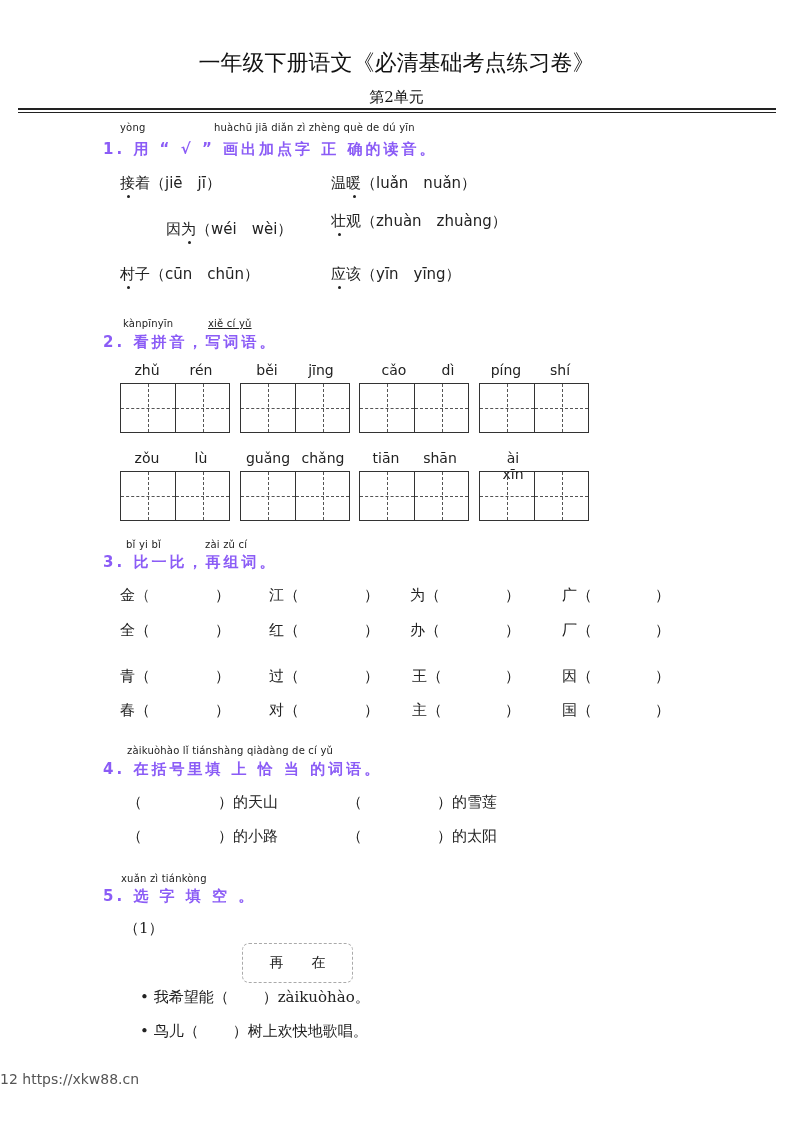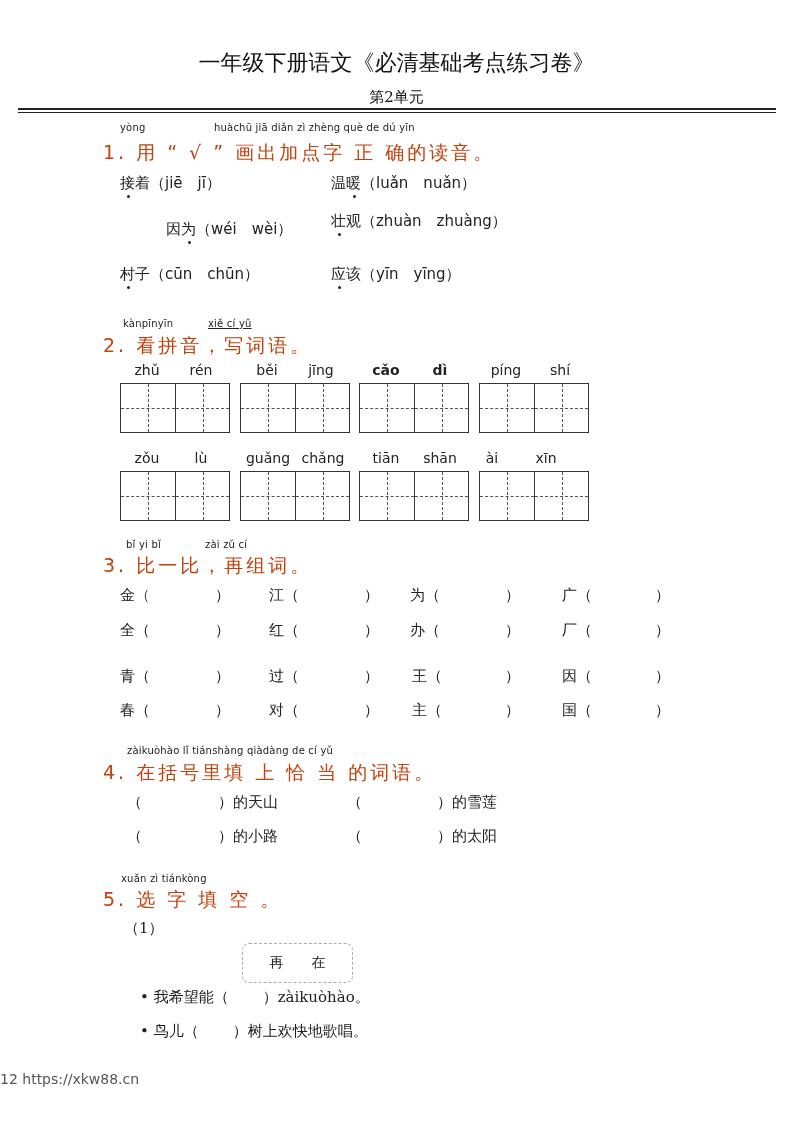--- a/index.html
+++ b/index.html
@@ -13,21 +13,21 @@
     font-family: "DejaVu Serif", serif; font-size: 22px; color: #111;
   }
   .subtitle {
     left: 0; width: 793px; top: 88px; text-align: center;
     font-family: "DejaVu Serif", serif; font-size: 15px; color: #111;
   }
   .rule1 { left: 18px; width: 758px; top: 108px; height: 0; border-top: 2px solid #222; }
   .rule2 { left: 18px; width: 758px; top: 112px; height: 0; border-top: 1px solid #222; }
 
   .py { font-size: 10px; color: #222; letter-spacing: 0.2px; }
-  .qh { font-size: 19px; font-weight: normal; color: #c2410c; letter-spacing: 3px; }
+  .qh { font-size: 15px; font-weight: bold; color: #8b5cf6; letter-spacing: 3px; }
   .body-txt { font-size: 15px; color: #222; }
   .serif-txt { font-family: "DejaVu Serif", serif; font-size: 15px; color: #222; }
 
   .dot-char { position: relative; display: inline-block; }
   .dot-char::after {
     content: ""; position: absolute; left: 50%; bottom: -5px; width: 3px; height: 3px;
     margin-left: -1px; background: #222; border-radius: 50%;
   }
 
   .gridbox { position: absolute; height: 50px; border: 1.5px solid #333; display: flex; box-sizing: border-box; }
@@ -96,21 +96,21 @@
 </div>
 
 <div class="gp" style="left:120px; top:362px;">
     <span>zhǔ</span>
     <span>rén</span>
   </div>
 <div class="gp" style="left:240px; top:362px;">
     <span>běi</span>
     <span>jīng</span>
   </div>
-<div class="gp" style="left:359px; top:362px;font-weight:bold;">
+<div class="gp" style="left:367px; top:362px;">
     <span>cǎo</span>
     <span>dì</span>
   </div>
 <div class="gp" style="left:479px; top:362px;">
     <span>píng</span>
     <span>shí</span>
   </div>
 
 <div class="gridbox" style="left:120px; top:383px;">
     <div class="cell"></div>
@@ -134,21 +134,21 @@
     <span>lù</span>
   </div>
 <div class="gp" style="left:240px; top:450px; width:110px;">
     <span style="width:56px">guǎng</span>
     <span style="width:54px">chǎng</span>
   </div>
 <div class="gp" style="left:359px; top:450px;">
     <span>tiān</span>
     <span>shān</span>
   </div>
-<div class="gp" style="left:465px; top:450px;">
+<div class="gp" style="left:486px; top:450px;flex-direction:column;">
     <span>ài</span>
     <span>xīn</span>
   </div>
 
 <div class="gridbox" style="left:120px; top:471px;">
     <div class="cell"></div>
     <div class="cell"></div>
   </div>
 <div class="gridbox" style="left:240px; top:471px;">
     <div class="cell"></div>

